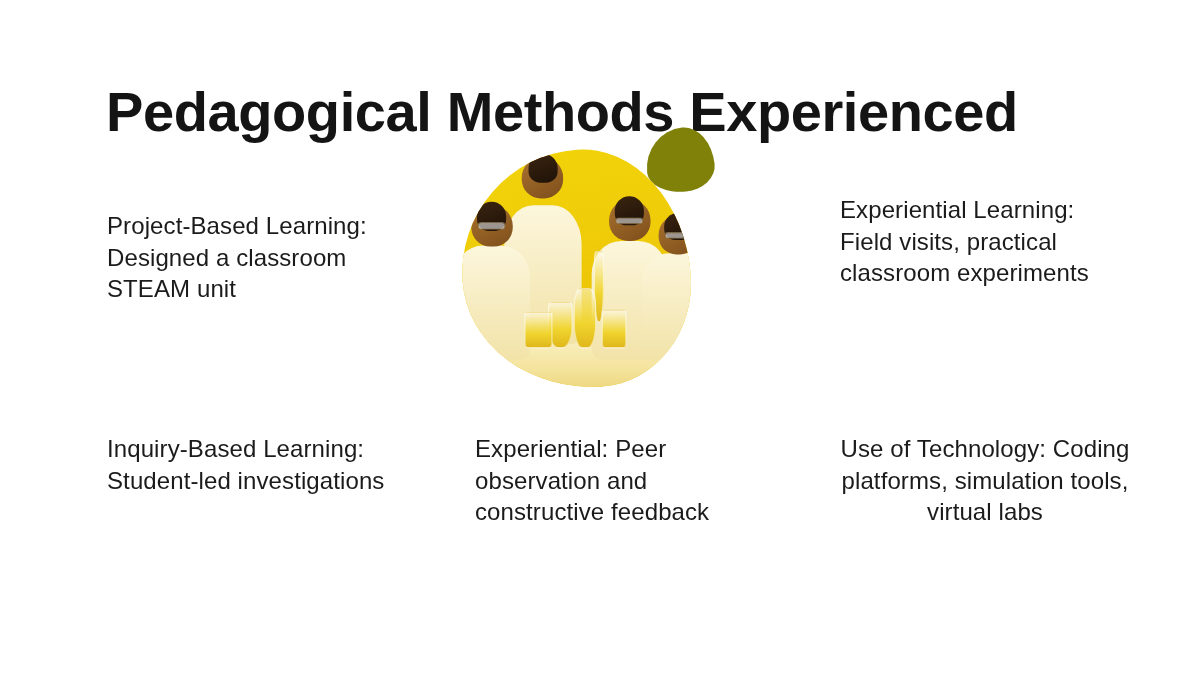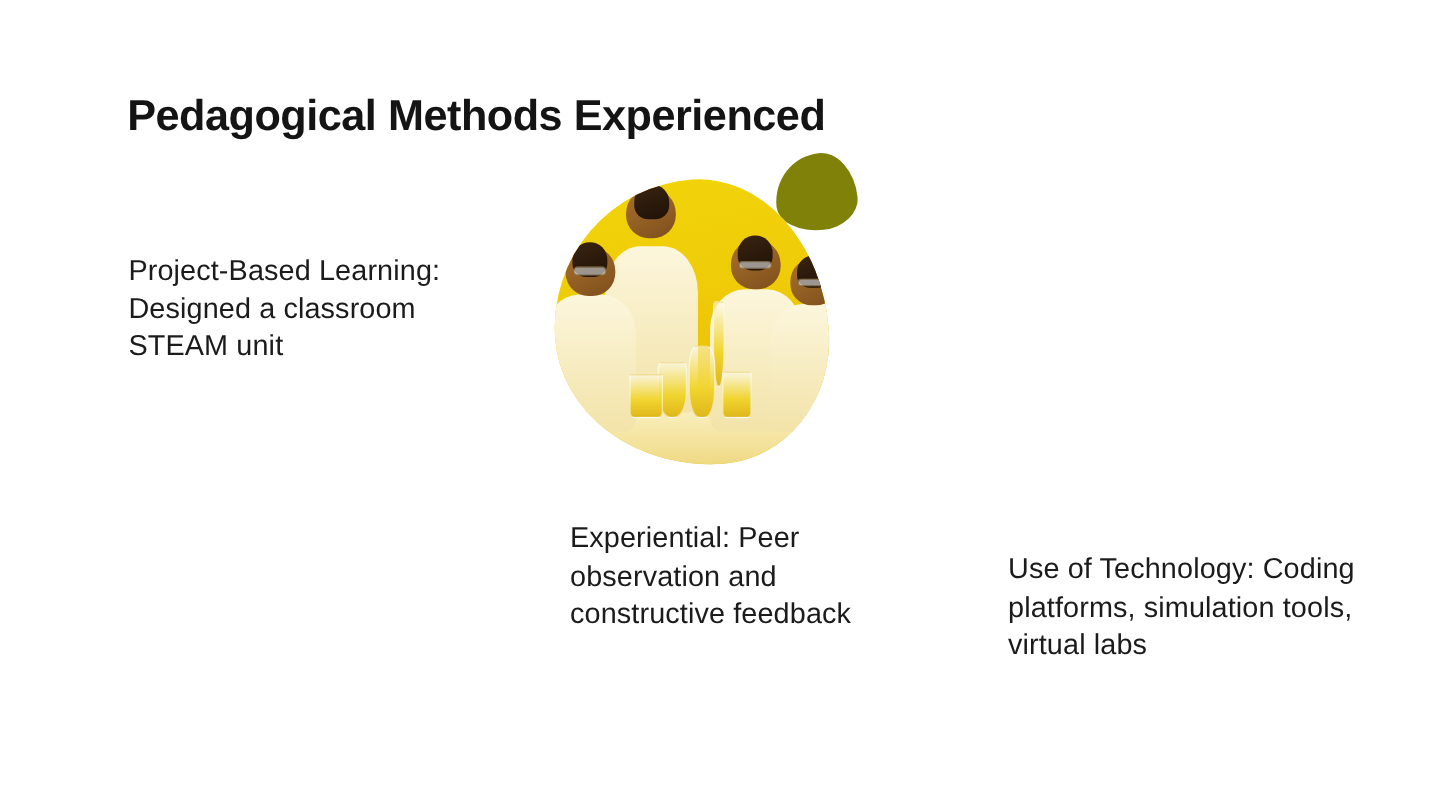--- a/index.html
+++ b/index.html
@@ -18,23 +18,23 @@
     width: 1200px;
     height: 675px;
     background: #FFFFFF;
     overflow: hidden;
   }
 
   
   .title {
     position: absolute;
     left: 106px;
-    top: 68px;
+    top: 84px;
     width: 900px;
-    font-size: 36px;
+    font-size: 56px;
     line-height: 56px;
     font-weight: 600;
     letter-spacing: -0.4px;
     color: #141414;
     white-space: nowrap;
   }
 
   
   .green-blob {
     position: absolute;
@@ -145,21 +145,21 @@
     color: #1B1B1B;
     font-size: 24px;
     line-height: 31.5px;
     font-weight: 400;
     letter-spacing: 0.1px;
   }
   .b-tl { left: 107px; top: 210px; width: 300px; }
   .b-tr { left: 840px; top: 194px; width: 290px; }
   .b-bl { left: 107px; top: 433px; width: 310px; }
   .b-bm { left: 475px; top: 433px; width: 300px; }
-  .b-br { left: 840px; top: 459px; width: 290px; }
+  .b-br { left: 840px; top: 433px; width: 290px; text-align: center; }
 </style>
 </head>
 <body>
 
 <div class="slide">
 
   <div class="title">Pedagogical Methods Experienced</div>
 
   <div class="green-blob"></div>
 
@@ -205,19 +205,21 @@
           <div class="glass flask-b"></div>
           <div class="glass beaker-a"></div>
           <div class="glass beaker-b"></div>
         </div>
       </div>
     </div>
   </div>
 
   <div class="block b-tl">Project-Based Learning: Designed a classroom STEAM unit</div>
 
-
+  <div class="block b-tr">Experiential Learning: Field visits, practical classroom experiments</div>
+
+  <div class="block b-bl">Inquiry-Based Learning: Student-led investigations</div>
 
   <div class="block b-bm">Experiential: Peer observation and constructive feedback</div>
 
   <div class="block b-br">Use of Technology: Coding platforms, simulation tools, virtual labs</div>
 
 </div>
 
 </body></html>

